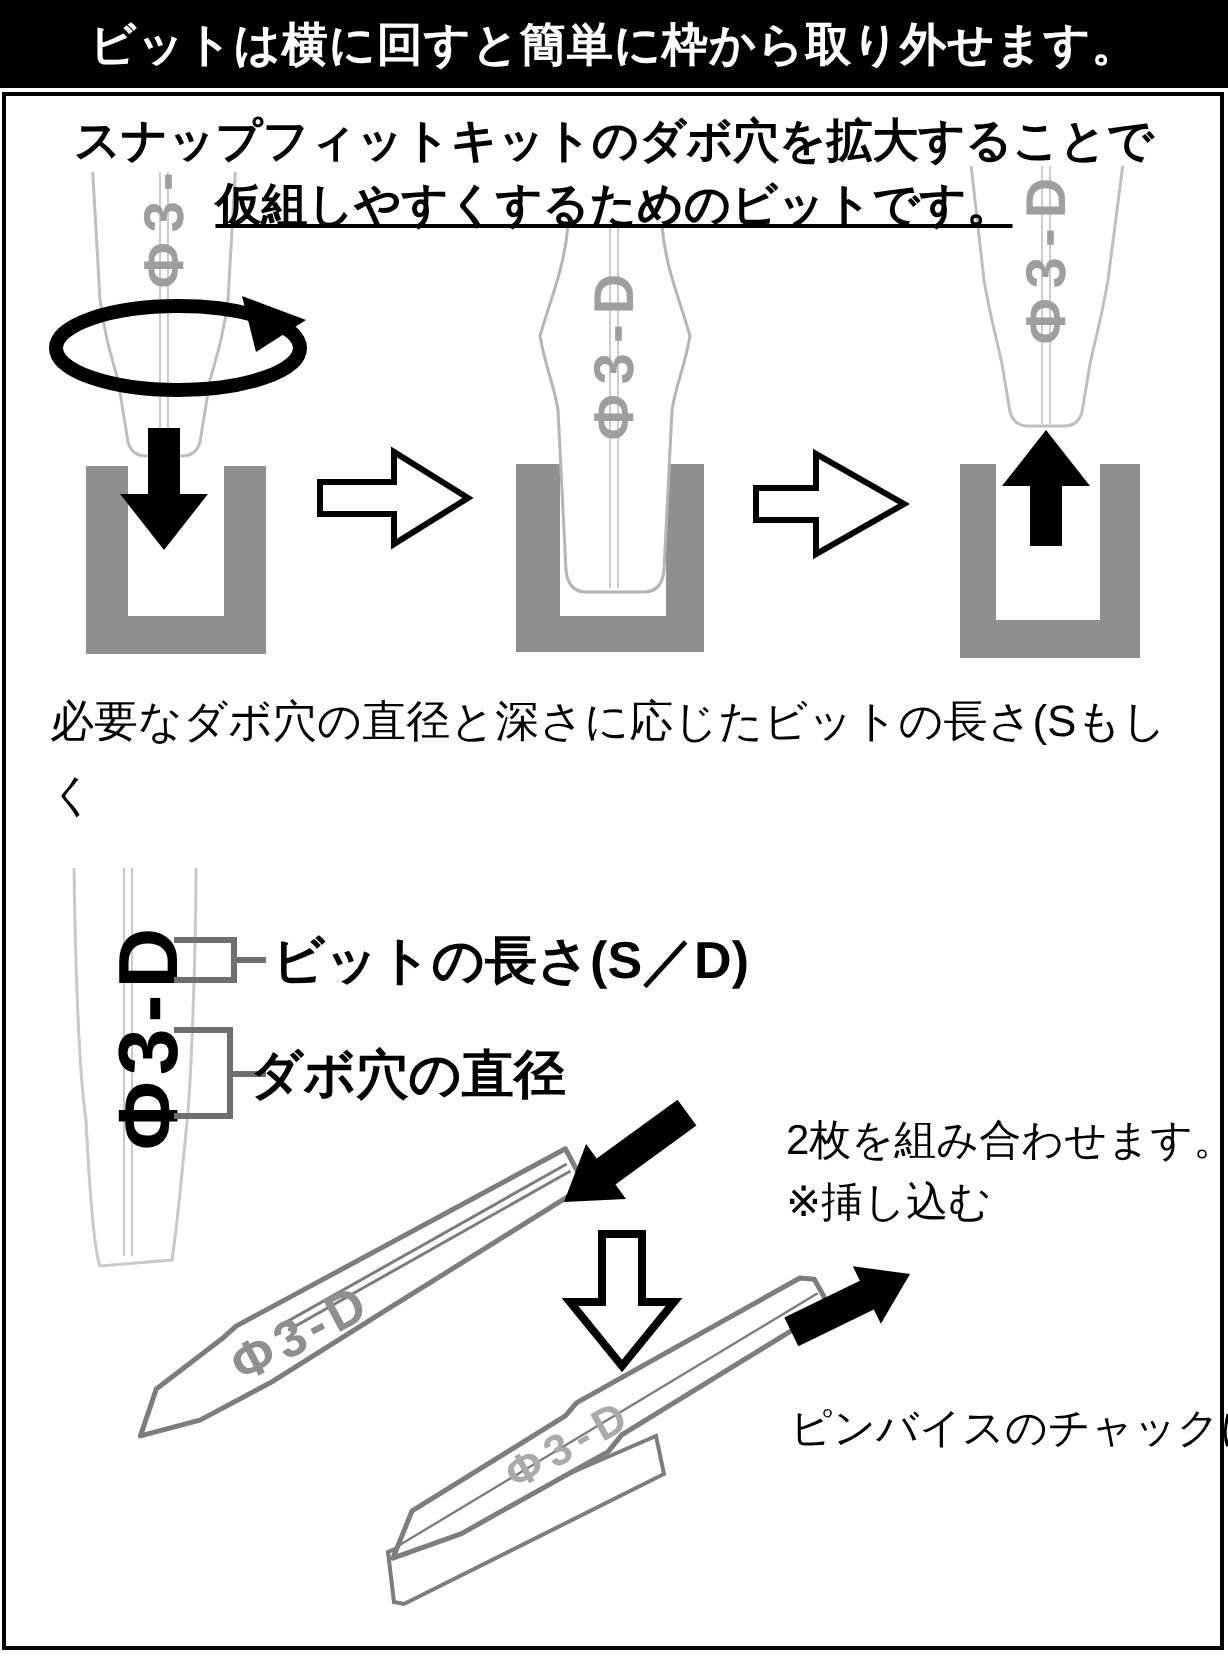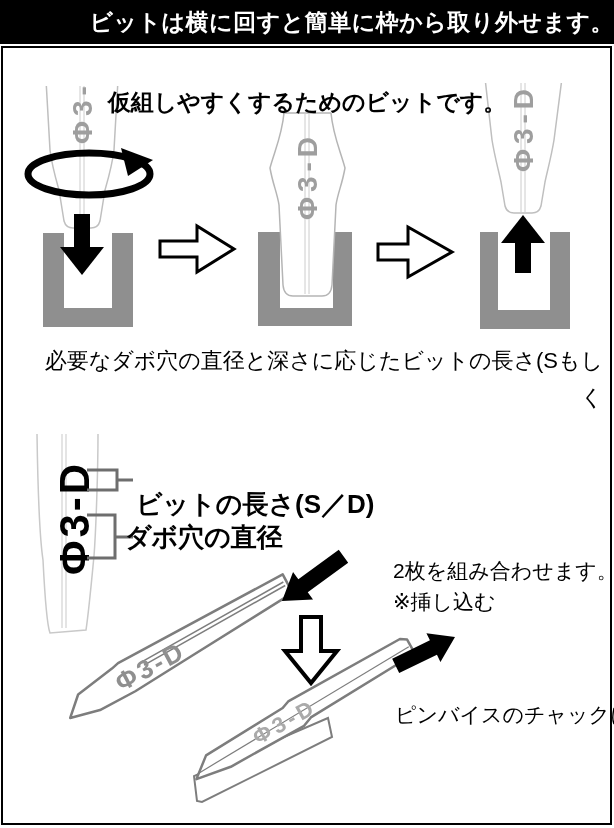--- a/index.html
+++ b/index.html
@@ -1,24 +1,24 @@
 <!DOCTYPE html>
 <html><head>
 <meta charset="utf-8">
 <style>
   html,body{margin:0;padding:0;background:#fff;}
   .page{position:relative;width:614px;height:828px;background:#fff;overflow:hidden;
         font-family:"Liberation Sans","DejaVu Sans",sans-serif;color:#000;}
-  .abs{position:absolute;text-align:right;}
+  .abs{position:absolute;}
   .banner{left:0;top:0;width:614px;height:44px;background:#000;color:#fff;
-          font-size:23px;font-weight:bold;text-align:right;line-height:45px;letter-spacing:0.5px;}
+          font-size:23px;font-weight:bold;text-align:center;line-height:45px;letter-spacing:0.5px;}
   .frame{left:1px;top:46px;width:607px;height:775px;border:2px solid #000;}
   .intro-line{left:0;width:614px;text-align:center;font-size:23px;font-weight:bold;line-height:28px;}
   .intro1{top:56px;}
-  .intro2{top:88px;}
+  .intro2{top:88px;text-decoration:underline;}
   .para{left:25px;top:342px;width:578px;font-size:22px;line-height:37px;}
   .anat-label{font-size:26px;font-weight:bold;line-height:28px;white-space:nowrap;}
   .note{font-size:21px;line-height:30px;white-space:nowrap;}
   svg{position:absolute;left:0;top:0;}
   svg text{font-family:"Liberation Sans","DejaVu Sans",sans-serif;}
   .bit-label{font-size:28px;font-weight:bold;fill:#9e9e9e;letter-spacing:5px;}
   .big-label{font-size:42px;font-weight:bold;fill:#000;letter-spacing:3px;}
   .piece-label{font-size:26px;font-weight:bold;fill:#8f8f8f;letter-spacing:3px;}
   .ghost-label{font-size:22px;font-weight:bold;fill:#aaaaaa;letter-spacing:4px;}
 </style>
@@ -113,27 +113,28 @@
       <path d="M 4,3 L 250,-5" stroke="#7d7d7d" stroke-width="1.2" fill="none"></path>
       <text class="ghost-label" x="105" y="0" text-anchor="middle" dominant-baseline="central">Φ3-D</text>
     </g>
     <g transform="translate(455,637) rotate(-26)">
       <polygon points="0,0 -24,-16 -24,-8 -66,-8 -66,8 -24,8 -24,16" fill="#000"></polygon>
     </g>
   </svg>
 
   <div class="abs banner">ビットは横に回すと簡単に枠から取り外せます。</div>
 
+  <div class="abs intro-line intro1">スナップフィットキットのダボ穴を拡大することで</div>
   <div class="abs intro-line intro2">仮組しやすくするためのビットです。</div>
 
   <div class="abs para">
     <div>必要なダボ穴の直径と深さに応じたビットの長さ(Sもしく</div>
   </div>
 
-  <div class="abs anat-label" style="left:136px;top:466px;margin-top:24px;">ビットの長さ(S／D)</div>
+  <div class="abs anat-label" style="left:136px;top:466px;">ビットの長さ(S／D)</div>
   <div class="abs anat-label" style="left:125px;top:523px;">ダボ穴の直径</div>
 
   <div class="abs note" style="left:393px;top:556px;">2枚を組み合わせます。</div>
   <div class="abs note" style="left:393px;top:587px;">※挿し込む</div>
 
   <div class="abs note" style="left:395px;top:700px;">ピンバイスのチャックに</div>
 
 </div>
 
 </body></html>

